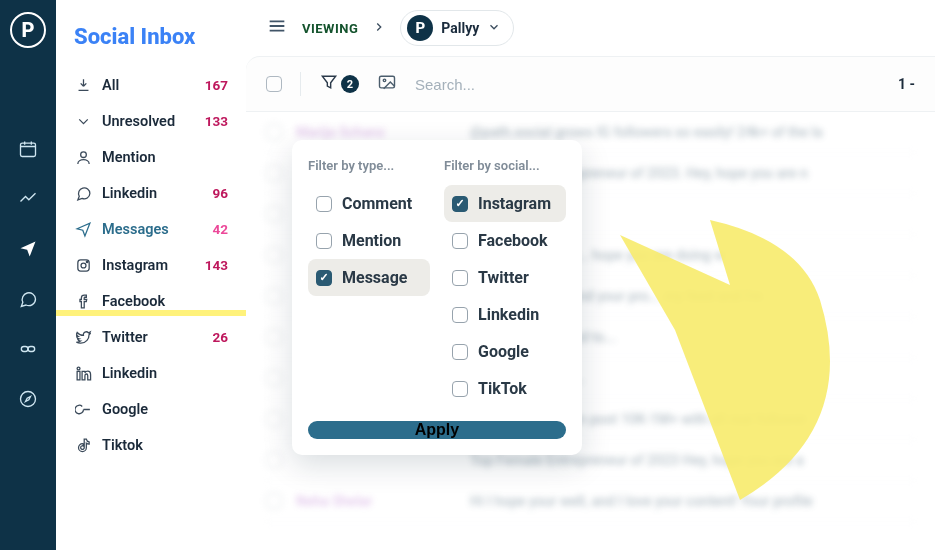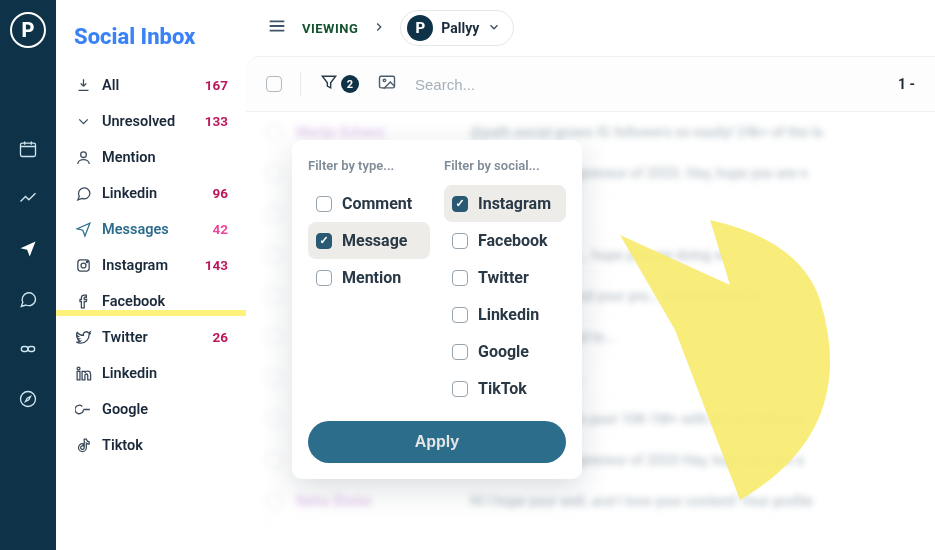--- a/index.html
+++ b/index.html
@@ -161,21 +161,21 @@
     z-index:40;
   }
   .popup .cols{display:flex;gap:14px;}
   .popup .col{flex:1;}
   .popup h4{font-size:13px;color:#808c98;font-weight:600;margin-bottom:12px;}
   .fopt{display:flex;align-items:center;gap:10px;padding:9px 8px;border-radius:8px;font-size:16px;font-weight:700;color:#2a3946;cursor:pointer;}
   .fopt.sel{background:#edece8;}
   .fopt .fcb{width:16px;height:16px;border:1.6px solid #97a3ad;border-radius:4px;flex-shrink:0;display:flex;align-items:center;justify-content:center;}
   .fopt.sel .fcb{background:#2a5a73;border-color:#2a5a73;}
   .fopt.sel .fcb::after{content:"✓";color:#fff;font-size:11px;font-weight:900;}
-  .apply-btn{margin-top:14px;width:100%;background:#2c6d8c;color:#e5e5e5;border:none;border-radius:22px;padding:12px 0;font-size:16px;font-weight:700;cursor:pointer;}
+  .apply-btn{margin-top:14px;width:100%;background:#2c6d8c;color:#000000;border:none;border-radius:22px;padding:0 0;font-size:16px;font-weight:700;cursor:pointer;}
 
   
   .arrow-ov{
     position:absolute;
     left:560px;top:190px;
     width:320px;height:330px;
     z-index:30;
     pointer-events:none;
   }
 </style>
@@ -428,27 +428,27 @@
 
 <div class="popup">
   <div class="cols">
     <div class="col">
       <h4>Filter by type...</h4>
       <div id="ftypes">
           <div class="fopt">
             <span class="fcb"></span>
       <span>Comment</span>
           </div>
+          <div class="fopt">
+            <span class="fcb"></span>
+      <span>Mention</span>
+          </div>
           <div class="fopt sel">
             <span class="fcb"></span>
       <span>Message</span>
-          </div>
-          <div class="fopt">
-            <span class="fcb"></span>
-      <span>Mention</span>
           </div>
         </div>
     </div>
     <div class="col">
       <h4>Filter by social...</h4>
       <div id="fsocials">
           <div class="fopt sel">
             <span class="fcb"></span>
       <span>Instagram</span>
           </div>

